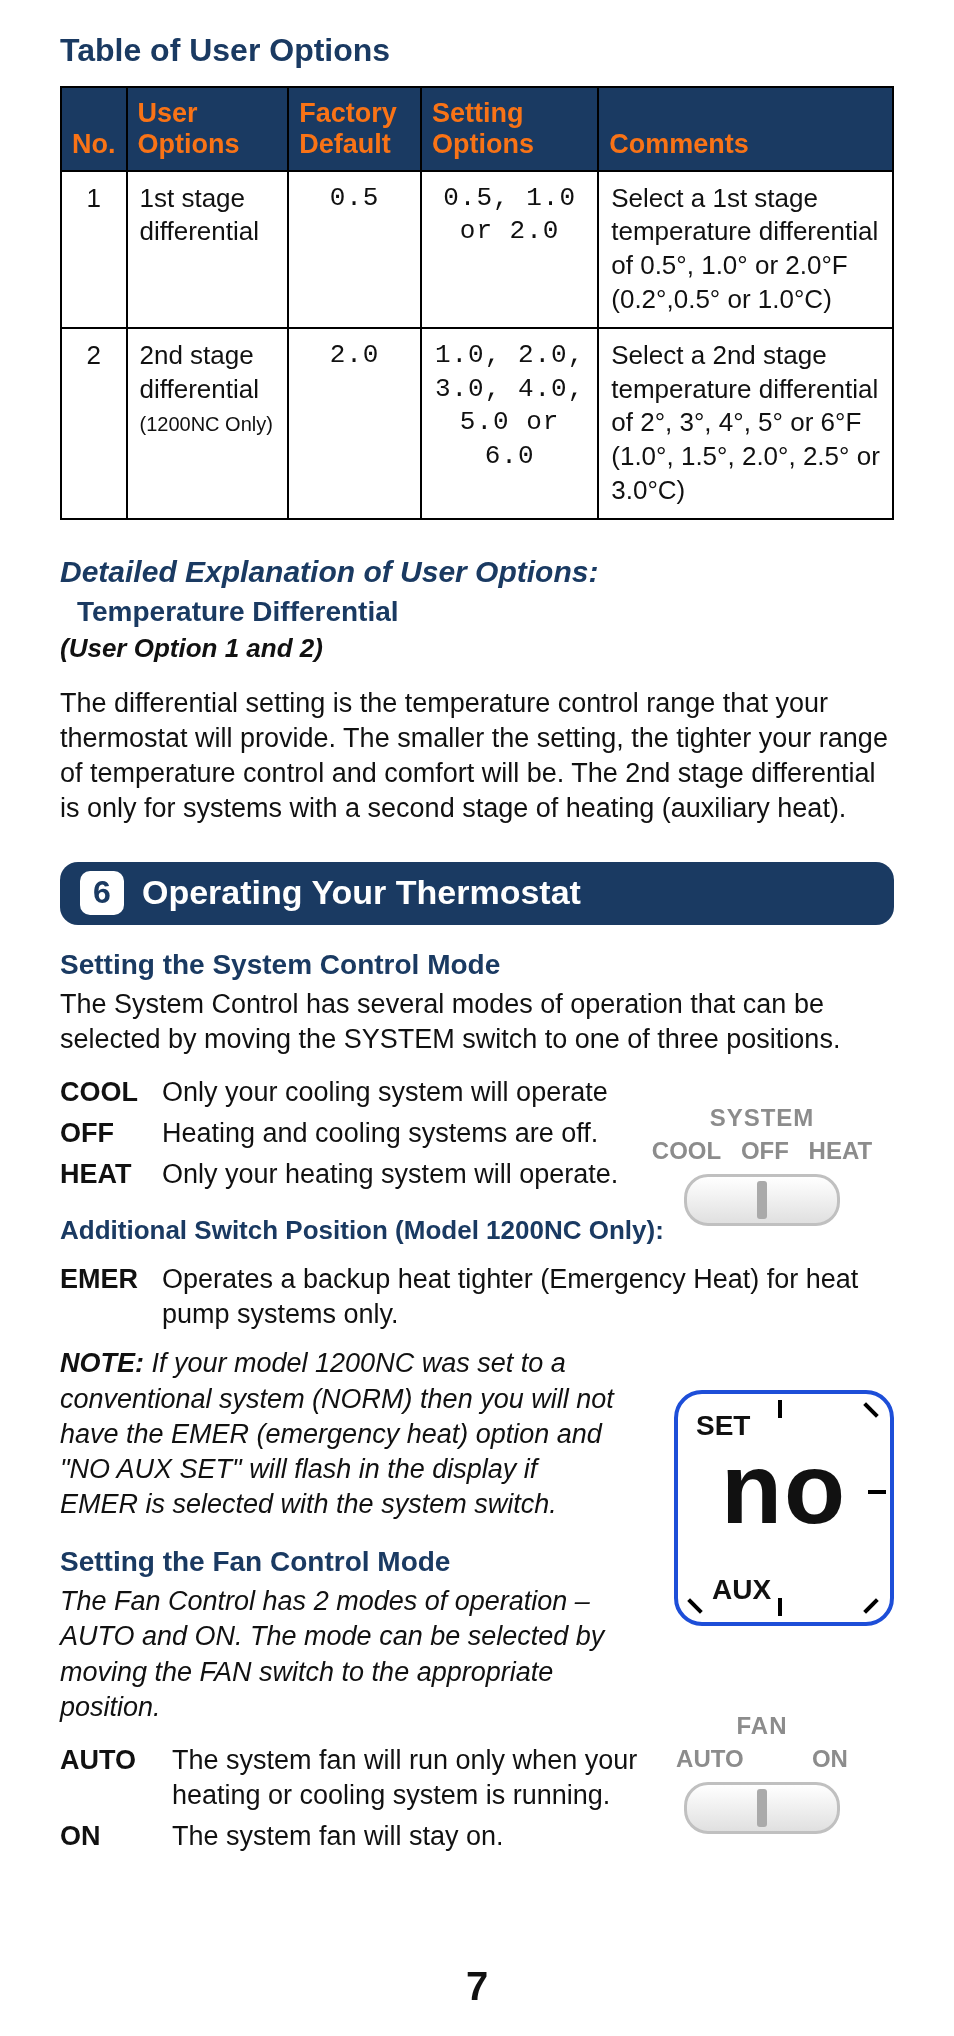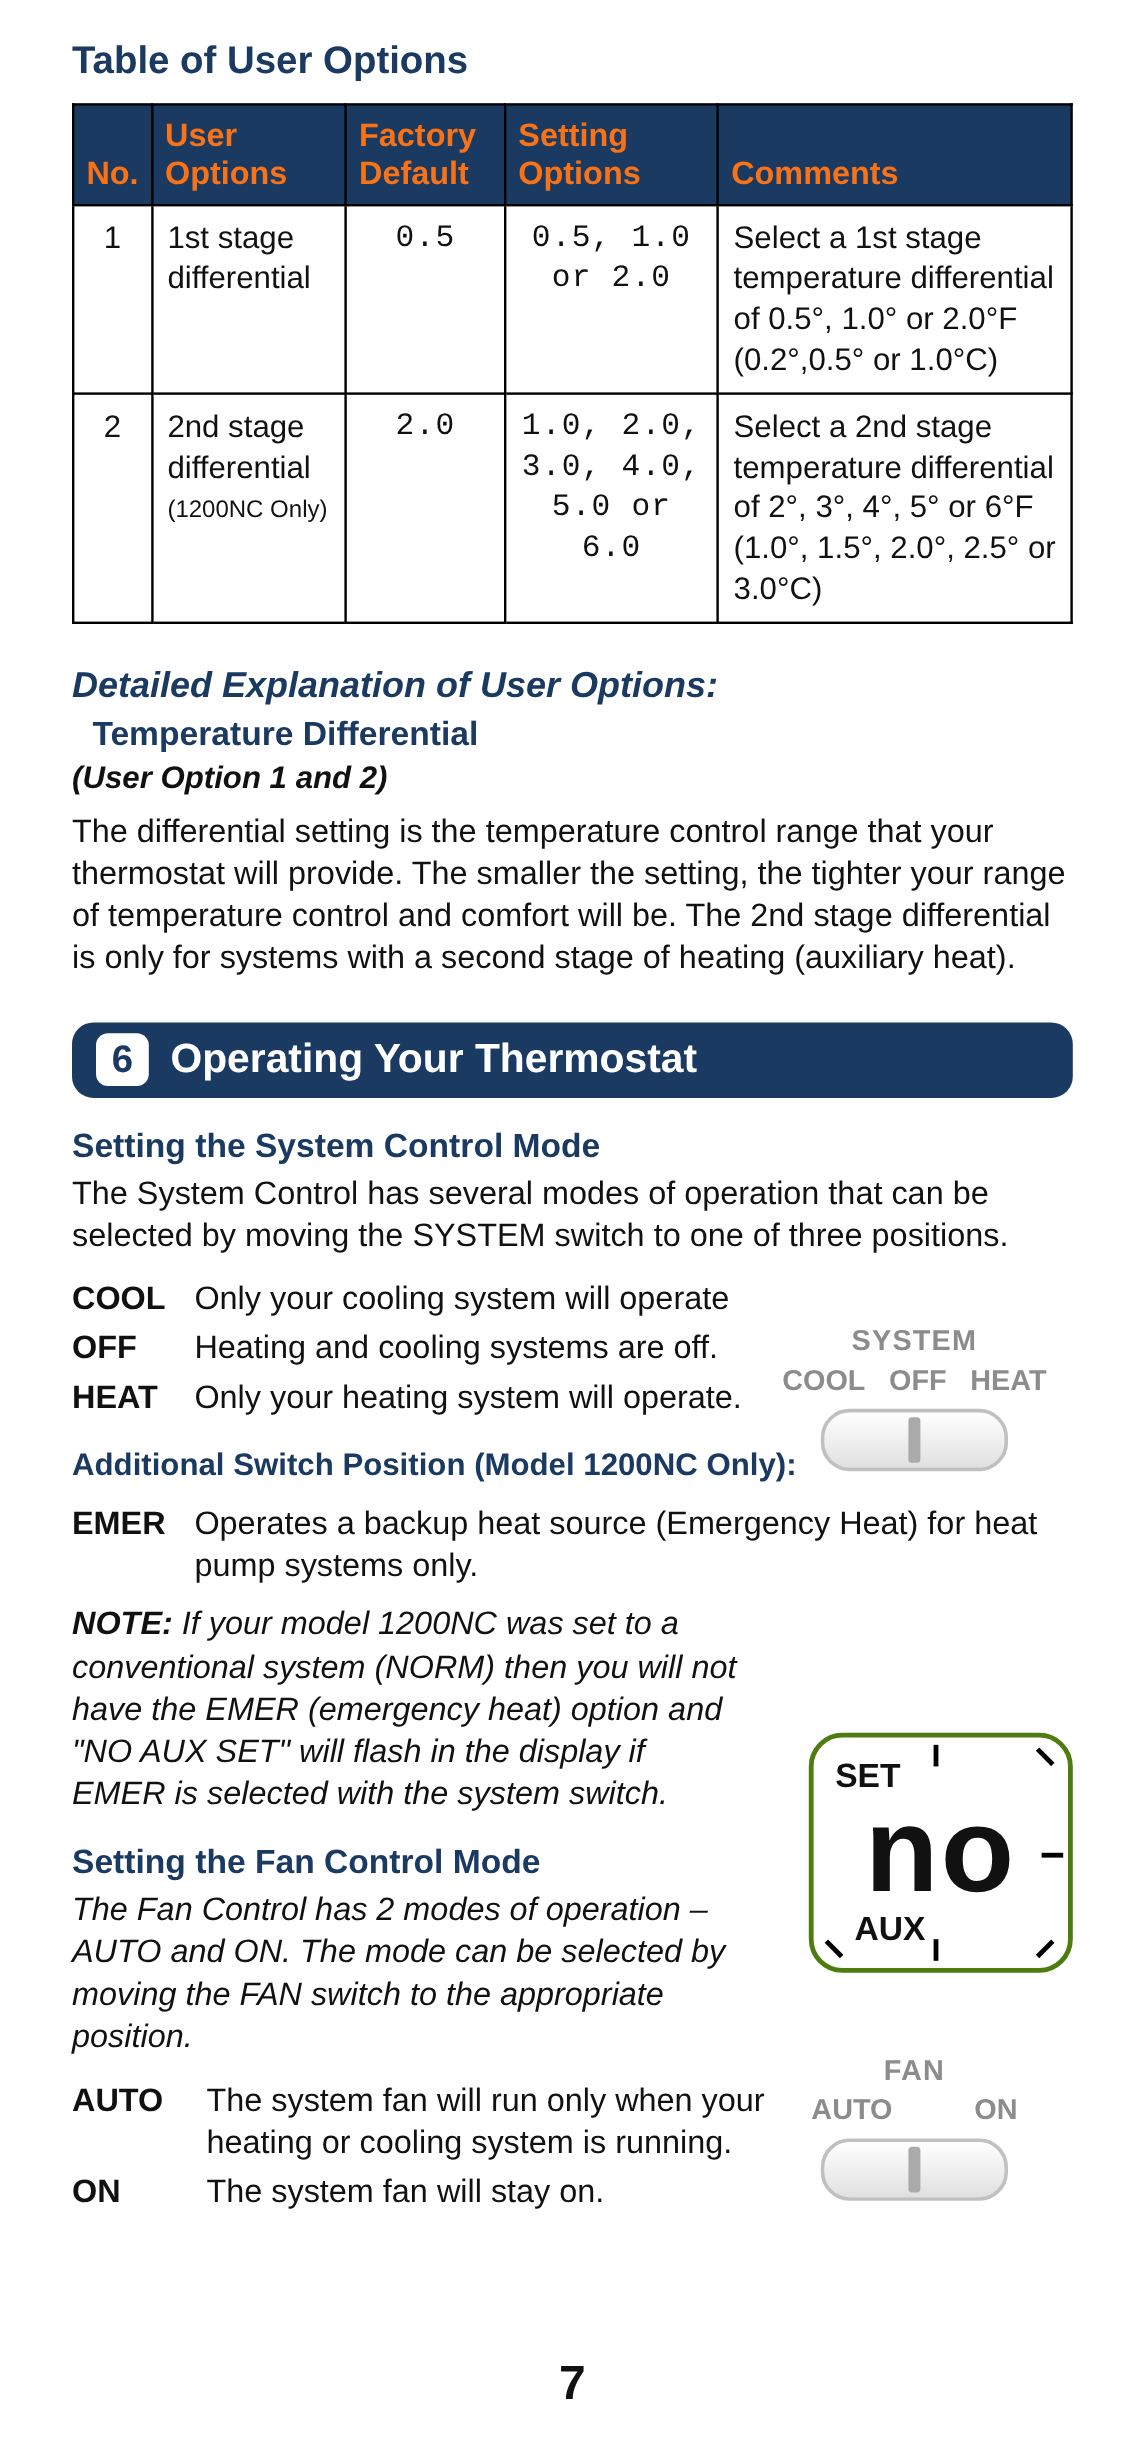--- a/index.html
+++ b/index.html
@@ -62,21 +62,21 @@
   h3.sub-hdr{
     color:var(--navy);
     font-weight:700;
     font-size:28px;
     margin:0 0 2px 17px;
   }
   .uo-note{
     font-weight:700;
     font-style:italic;
     font-size:26px;
-    margin:0 0 10px 0;
+    margin:0 0 20px 0;
   }
   p.body{margin:0 0 18px 0;}
   
   .section-bar{
     background:var(--navy);
     color:#fff;
     border-radius:18px;
     padding:8px 20px 10px 20px;
     margin:36px 0 20px 0;
     display:flex;
@@ -140,25 +140,25 @@
     content:"";
     position:absolute;
     left:50%;top:4px;
     transform:translateX(-50%);
     width:10px;height:38px;
     background:#aaa;
     border-radius:3px;
   }
   
   .lcd-box{
-    width:220px;height:200px;
-    border:4px solid #4d7c0f;
+    width:220px;height:236px;
+    border:4px solid #1d4ed8;
     border-radius:28px;
     position:absolute;
-    right:60px;top:1444px;
+    right:60px;top:1390px;
     box-sizing:border-box;
     padding:14px 18px;
     font-family:Arial,Helvetica,sans-serif;
   }
   .lcd-top{font-weight:700;font-size:28px;}
   .lcd-bot{font-weight:700;font-size:28px;position:absolute;bottom:14px;left:18px;margin-left:16px;}
   .lcd-digits{
     position:absolute;top:44px;left:0;right:0;
     text-align:center;
     font-family:"Arial Black","Impact",sans-serif;
@@ -244,21 +244,21 @@
   <div class="def-row">
     <div class="def-term">HEAT</div>
     <div class="def-text">Only your heating system will operate.</div>
   </div>
 </div>
 
 <div class="subhead-blue" style="font-size:26px;">Additional Switch Position (Model 1200NC Only):</div>
 <div class="defs">
   <div class="def-row">
     <div class="def-term">EMER</div>
-    <div class="def-text">Operates a backup heat source (Emergency Heat) for heat pump systems only.</div>
+    <div class="def-text">Operates a backup heat tighter (Emergency Heat) for heat pump systems only.</div>
   </div>
 </div>
 
 <p class="note-para col-560">
   <span class="note-lead">NOTE:</span><span> If your model 1200NC was set to a conventional system (NORM) then you will not have the EMER (emergency heat) option and "NO AUX SET" will flash in the display if EMER is selected with the system switch.</span>
 </p>
 
 <div class="switch-box system">
   <div class="switch-caption">SYSTEM</div>
   <div class="switch-labels">

